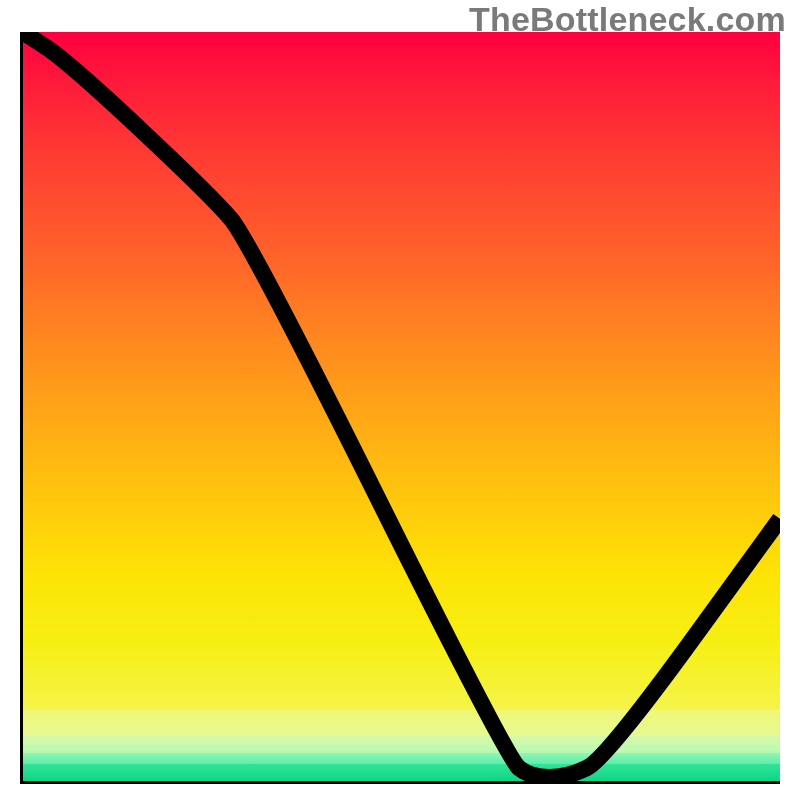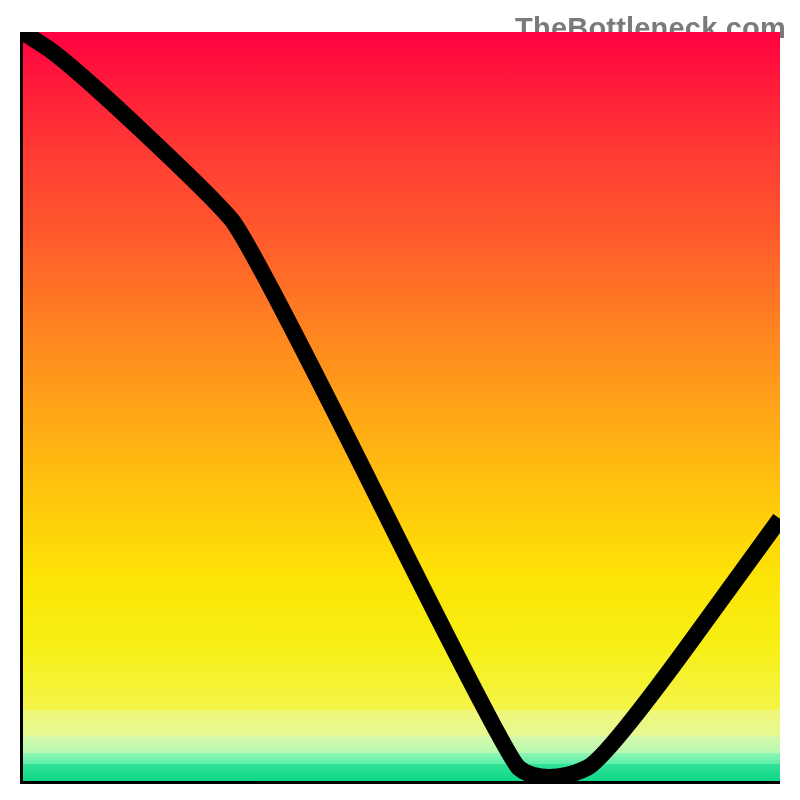--- a/index.html
+++ b/index.html
@@ -10,24 +10,24 @@
     background: #ffffff;
     overflow: hidden;
   }
   .canvas {
     position: relative;
     width: 800px;
     height: 800px;
   }
   .watermark {
     position: absolute;
-    top: 12px;
+    top: 0;
     right: 14px;
     font-family: Arial, Helvetica, sans-serif;
-    font-size: 29px;
+    font-size: 34px;
     font-weight: bold;
     color: #7a7a7a;
     letter-spacing: 0.2px;
     text-align: center;
   }
   .plot {
     position: absolute;
     left: 20px;
     top: 32px;
     width: 760px;

